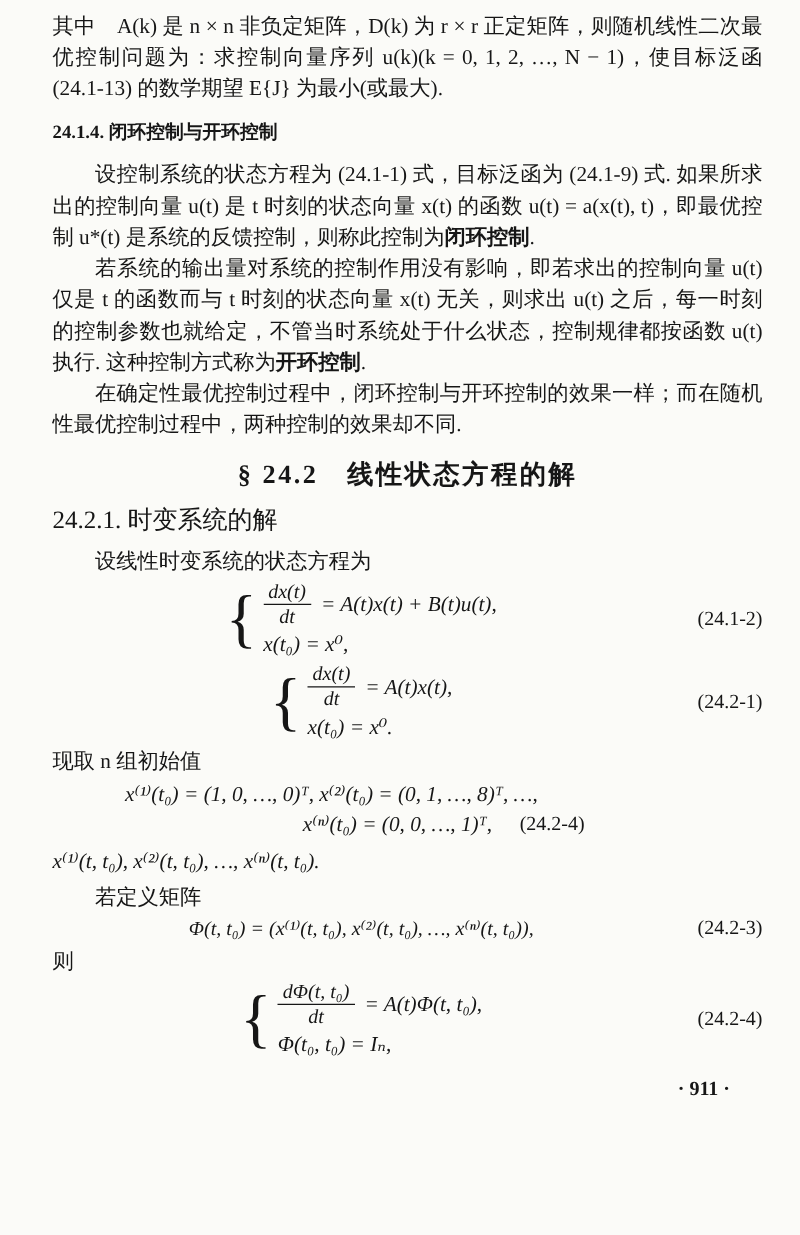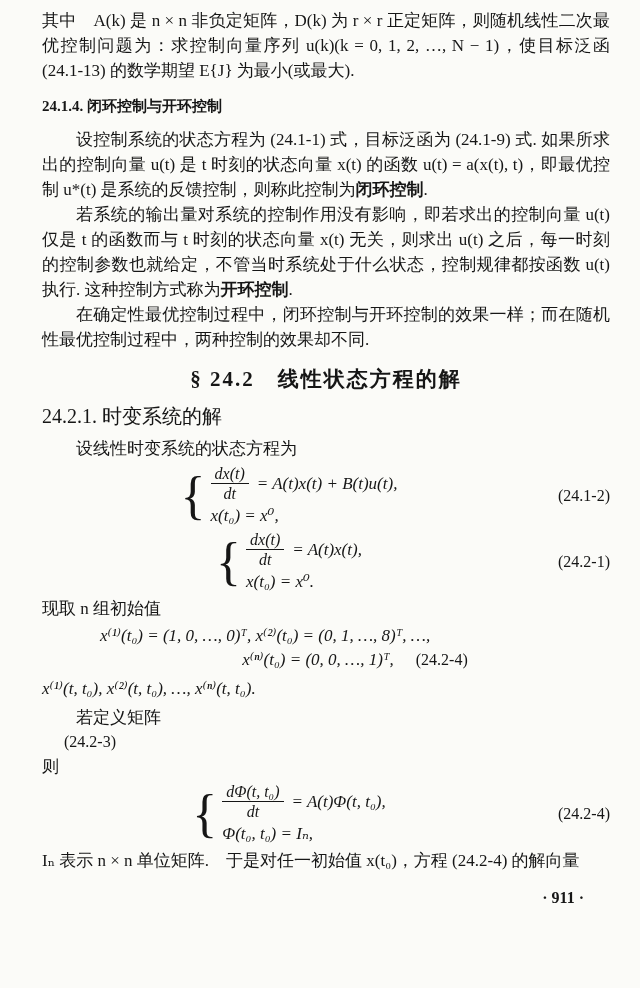--- a/index.html
+++ b/index.html
@@ -106,20 +106,23 @@
       <span class="eq-label">(24.2-4)</span>
     </div>
   </div>
 
 
   <div class="disp math">x⁽¹⁾(t, t₀),  x⁽²⁾(t, t₀),  …,  x⁽ⁿ⁾(t, t₀).</div>
 
   <p class="indent">若定义矩阵</p>
 
   <div class="eq-row">
+    <div class="eq-center">
+      <span class="math">Φ(t, t₀) = (x⁽¹⁾(t, t₀), x⁽²⁾(t, t₀), …, x⁽ⁿ⁾(t, t₀)),</span>
+    </div>
     <span class="eq-label">(24.2-3)</span>
   </div>
 
   <p>则</p>
 
   <div class="eq-row">
     <div class="eq-center">
       <div class="cases">
         <span class="brace">{</span>
         <div class="case-lines">
@@ -132,17 +135,16 @@
           </div>
           <div class="case-line math">
             <span>Φ(t₀, t₀) = Iₙ,</span>
           </div>
         </div>
       </div>
     </div>
     <span class="eq-label">(24.2-4)</span>
   </div>
 
-  <p>Iₙ 表示 n × n 单位矩阵.　于是对任一初始值 x(t₀)，方程 (24.2-4) 的解向量</p>
 
   <div class="pagenum">· 911 ·</div>
 
 </div>
 
 </body></html>

